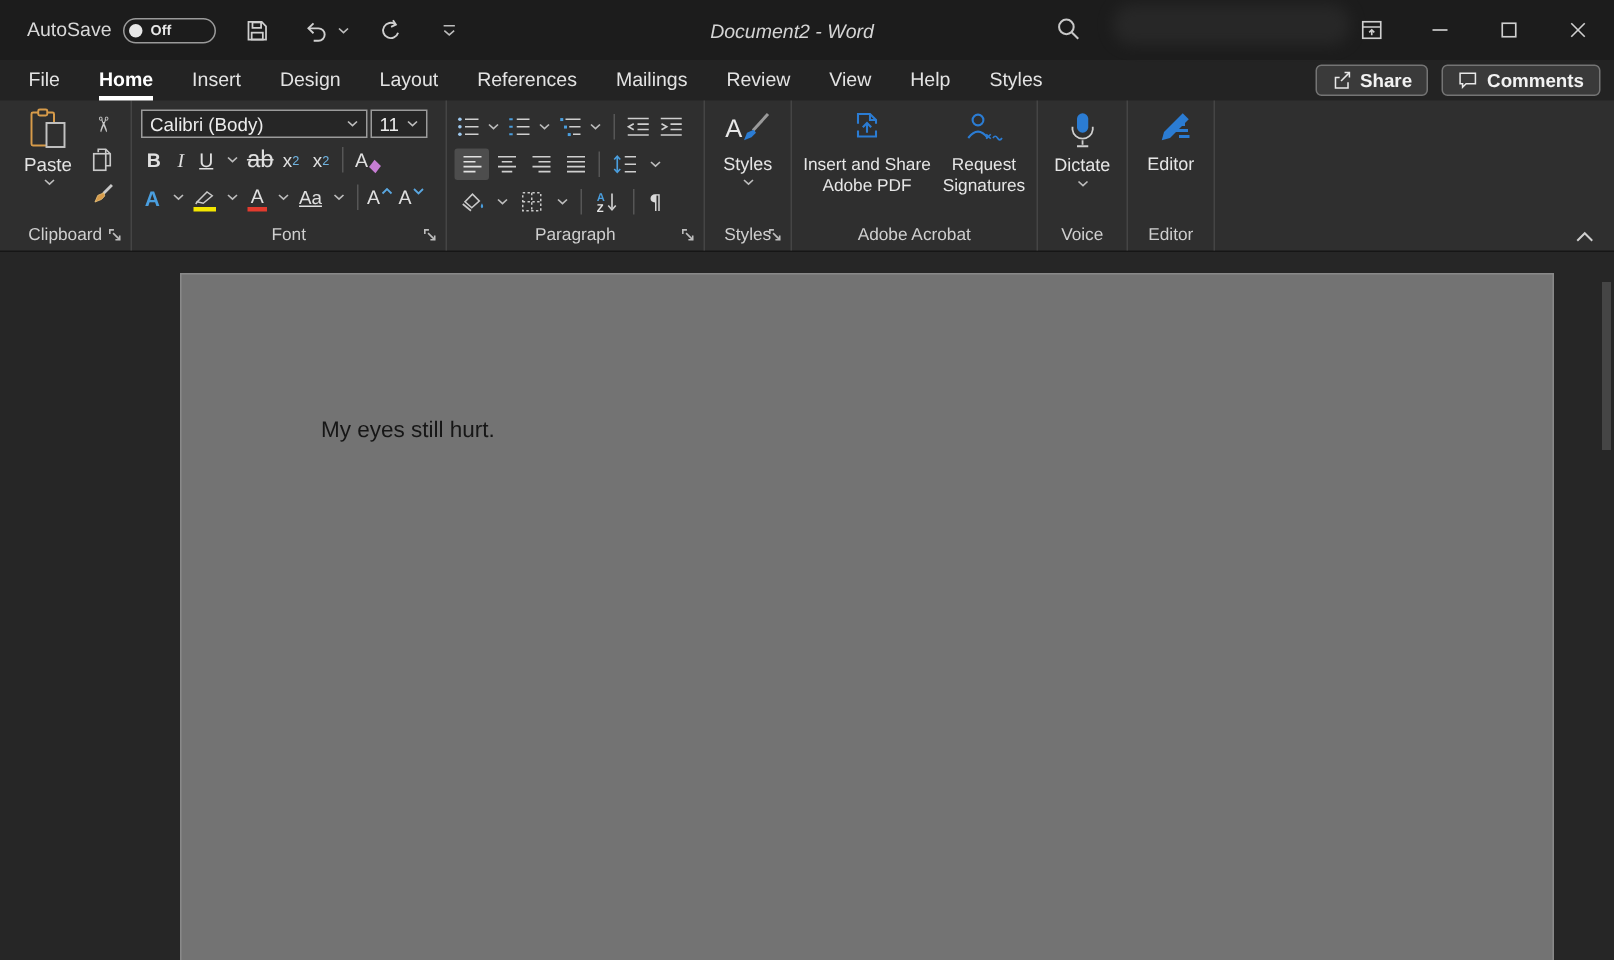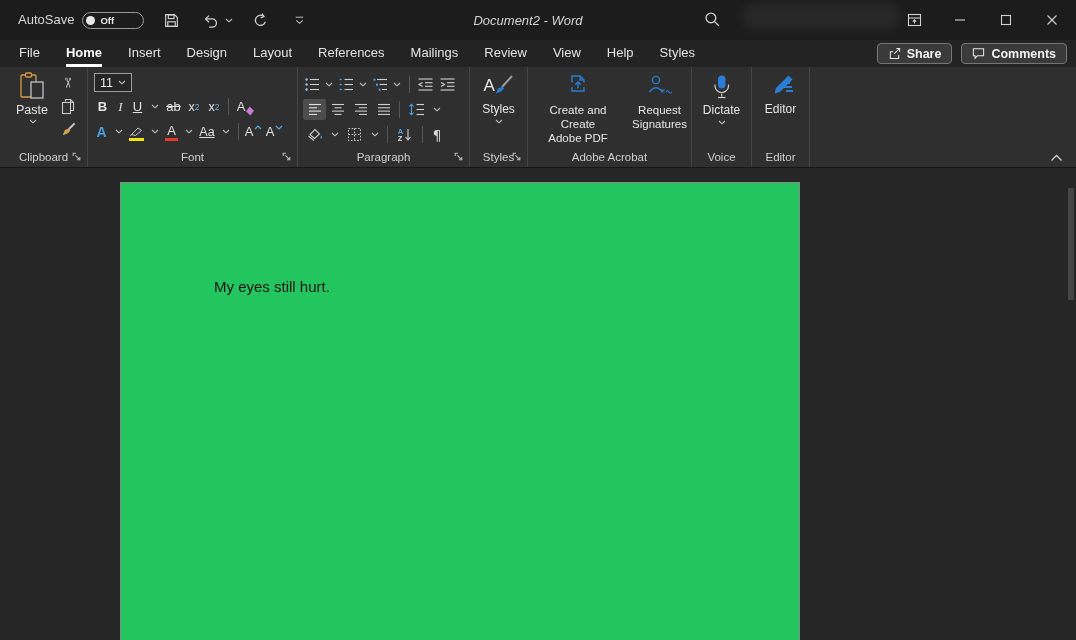--- a/index.html
+++ b/index.html
@@ -63,21 +63,21 @@
   
   .font-row1 { display:flex; gap:2px; padding:6px 6px 0; }
   .combo { background:#262626; border:1px solid #9b9b9b; height:19px; display:flex; align-items:center;
            justify-content:space-between; padding:0 5px; font-size:12.5px; color:#ececec; }
   .combo.fname { width:151px; }
   .combo.fsize { width:38px; }
   .font-row2, .font-row3 { display:flex; align-items:center; padding:0 5px; margin-top:4px; }
   .bold { font-weight:bold; }
   .italic { font-family:"Liberation Serif", serif; font-style:italic; }
   .uline { text-decoration:underline; }
-  .strike { text-decoration:line-through; font-size:13px; }
+  .strike { text-decoration:line-through; font-size:16px; }
   .subsup { font-size:12.5px; }
   .subsup sub, .subsup sup { color:#6fb3e0; font-size:8.5px; }
   .fx-a { color:#4a9ede; font-weight:bold; font-size:14px; }
   .colorbar { position:absolute; left:2px; right:2px; bottom:1px; height:3px; }
   .case-a { font-size:12.5px;text-decoration:underline; }
   .grow-a { font-size:13px; }
   .eraser { width:6px; height:6px; background:#c77dd4; transform:rotate(45deg) skew(8deg);
             margin-left:2px; margin-top:8px; }
 
   
@@ -98,22 +98,22 @@
 
   
   .acro-content { display:flex; justify-content:center; gap:8px; padding:7px 4px 0; }
   .acrobtn { display:flex; flex-direction:column; align-items:center; gap:4px;
              font-size:11.5px; line-height:14px; color:#e6e6e6; text-align:center; }
 
   .collapse-btn { position:absolute; right:13px; bottom:5px; }
 
   
   .docarea { position:relative; height:472px; background:#262626; }
-  .page { position:absolute; left:120px; top:14px; width:680px; height:458px;
-          background:#22c55e; border:1px solid #898989; border-bottom:none; }
+  .page { position:absolute; left:120px; top:14px; width:916px; height:458px;
+          background:#737373; border:1px solid #898989; border-bottom:none; }
   .doc-text { padding:95px 0 0 93px; font-size:15px; color:#161616; }
   .vscroll { position:absolute; right:1px; top:14px; width:8px; height:450px; }
   .vthumb { width:6px; height:112px; margin:6px auto 0; background:#454545; }
 </style>
 </head>
 <body>
 
 <div>
 
   <div class="titlebar">
@@ -294,20 +294,26 @@
               <path d="M4 4 L8 8"></path>
               <polyline points="8 5.4, 8 8, 5.4 8"></polyline>
           </svg>
         </span>
       </div>
     </div>
 
     <div class="group" style="width:210px">
       <div class="gcontent">
         <div class="font-row1">
+          <div class="combo fname">
+            <span>Calibri (Body)</span>
+            <svg width="8" height="5" viewBox="0 0 8 5" fill="none" stroke="#bdbdbd" stroke-width="1.1">
+                <polyline points="1 1, 4 3.8, 7 1"></polyline>
+              </svg>
+          </div>
           <div class="combo fsize">
             <span>11</span>
             <svg width="8" height="5" viewBox="0 0 8 5" fill="none" stroke="#bdbdbd" stroke-width="1.1">
                 <polyline points="1 1, 4 3.8, 7 1"></polyline>
               </svg>
           </div>
         </div>
         <div class="font-row2">
           <div class="ibtn bold" style="width:19px">B</div>
           <div class="ibtn italic" style="width:17px">I</div>
@@ -614,21 +620,21 @@
           <span>
             <svg width="24" height="25" viewBox="0 0 24 25" fill="none" stroke="#2b7cd3" stroke-width="1.4">
               <path d="M6 8.5 V2 H14 L18 6 V8.5"></path>
                 <path d="M14 2 V6 H18"></path>
               <path d="M6 13 V17 H18 V13"></path>
                 <line x1="12" y1="8" x2="12" y2="14.5"></line>
                 <polyline points="9.2 10.8, 12 8, 14.8 10.8"></polyline>
             </svg>
           </span>
           <span>
-            <div>Create and Create</div>
+            <div>Insert and Share</div>
             <div>Adobe PDF</div>
           </span>
         </div>
         <div class="acrobtn">
           <span>
             <svg width="28" height="25" viewBox="0 0 28 25" fill="none" stroke="#2b7cd3" stroke-width="1.4">
               <circle cx="10" cy="6" r="3.6"></circle>
                 <path d="M3.5 18 q6.5 -8.5 13 0"></path>
               <path d="M15.5 15.5 l3 3 M18.5 15.5 l-3 3" stroke-width="1.1"></path>
               <path d="M20 18 q1.5 -2.4 3 0 t3 0" stroke-width="1.1"></path>

